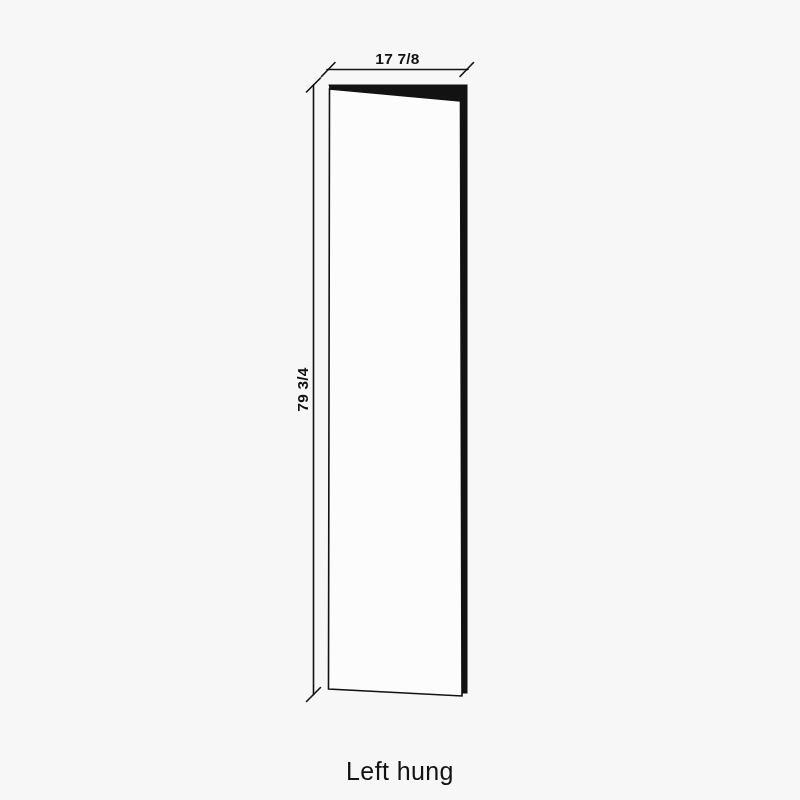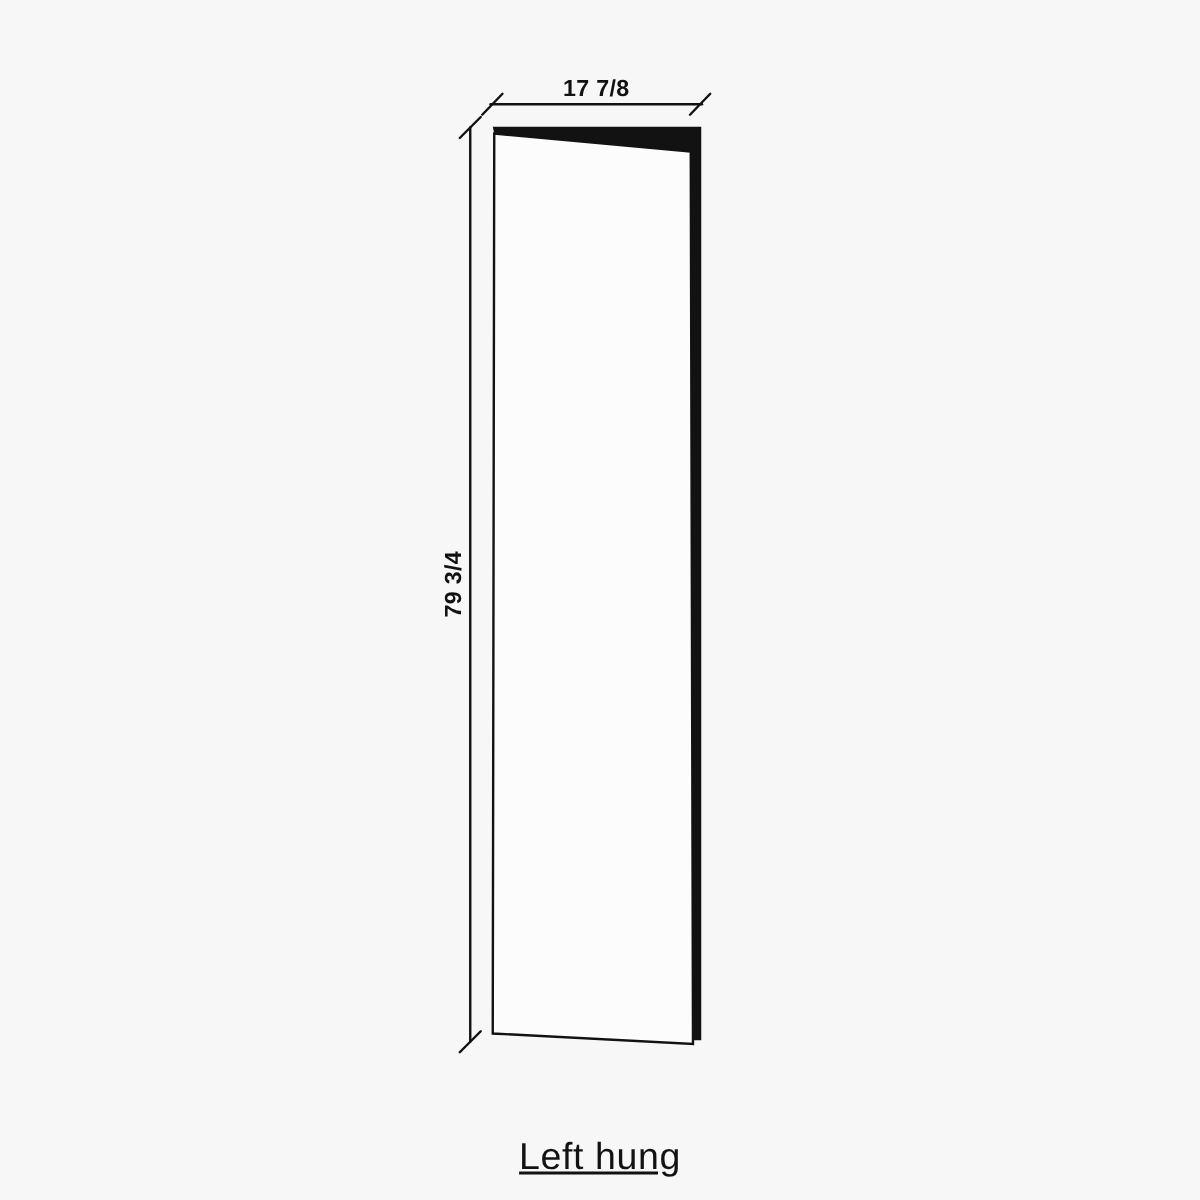--- a/index.html
+++ b/index.html
@@ -31,21 +31,20 @@
   .caption {
     position: absolute;
     left: 0;
     top: 757px;
     width: 800px;
     text-align: center;
     font-size: 25px;
     font-weight: 500;
     letter-spacing: 0.4px;
     color: #121212;
-    text-decoration: underline;
   }
 </style>
 </head>
 <body>
 
 <div class="canvas">
 
   <svg class="diagram-svg" width="800" height="800" viewBox="0 0 800 800">
 
     <polygon points="328.5,84.5 467.5,84.5 467.5,693.5 460.5,693.5 460.5,101 329.5,89" fill="#121212"></polygon>

